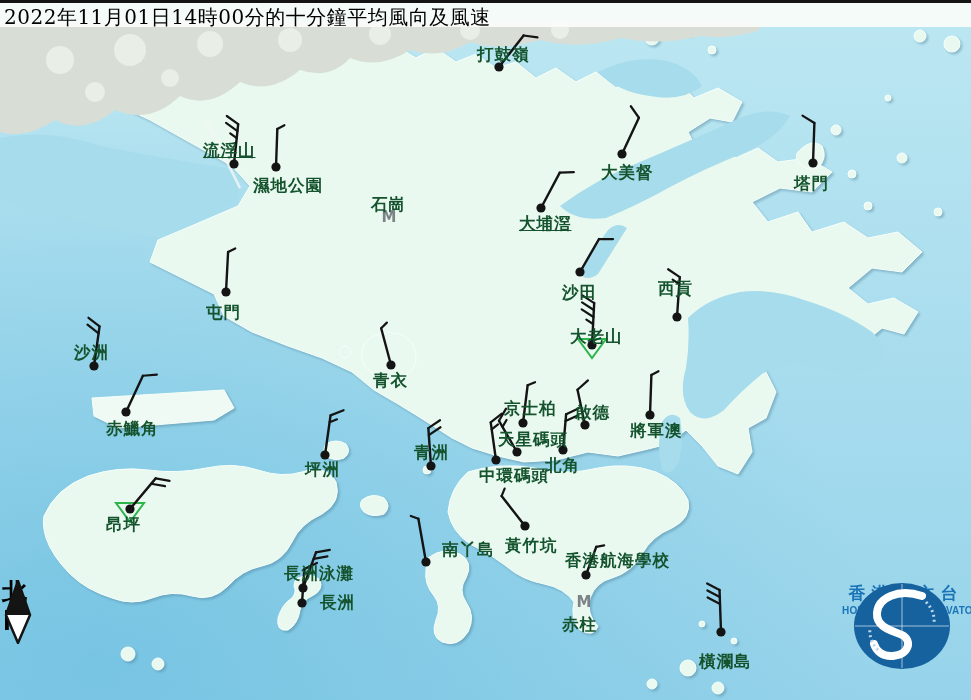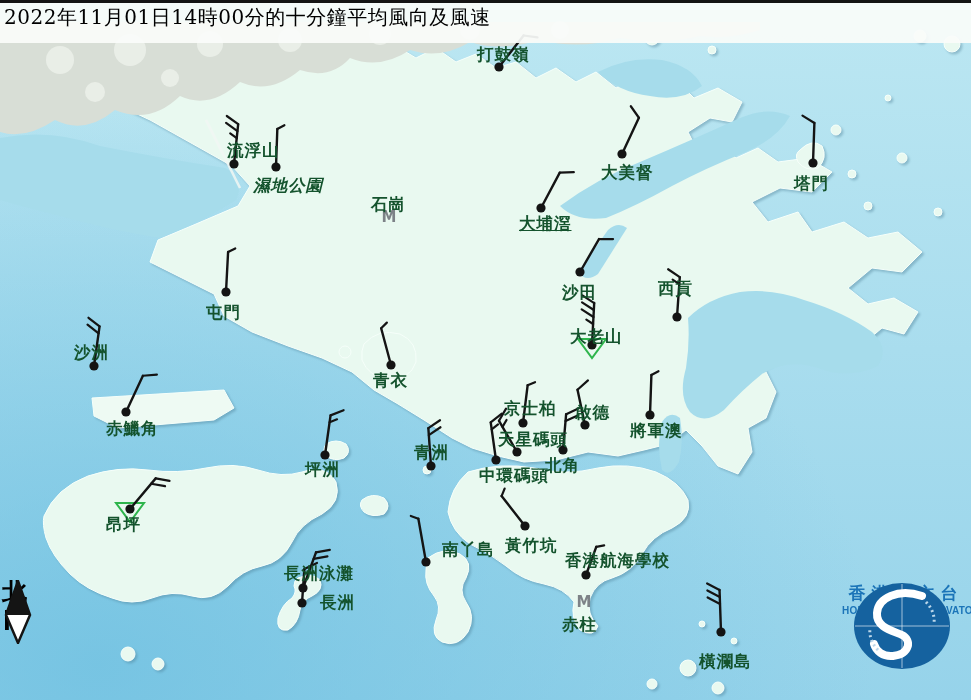--- a/index.html
+++ b/index.html
@@ -2,21 +2,21 @@
 <html><head>
 <meta charset="utf-8">
 <style>
   html,body{margin:0;padding:0;background:#666;}
   .stage{position:relative;width:971px;height:700px;overflow:hidden;
          font-family:"DejaVu Sans",sans-serif;background:#a6dceb;}
   .stage svg{position:absolute;left:0;top:0;}
   #label-layer{position:absolute;left:0;top:0;width:100%;height:100%;pointer-events:none;}
   .st-label{position:absolute;color:#14532d;font:600 16.5px "DejaVu Serif","DejaVu Sans",serif;
             white-space:nowrap;letter-spacing:1px;}
-  .title-bar{position:absolute;left:0;top:0;width:100%;height:43px;
+  .title-bar{position:absolute;left:0;top:0;width:100%;height:27px;
              background:rgba(250,252,250,.93);border-top:3px solid #141414;
              box-sizing:border-box;}
   .title-bar span{position:absolute;left:4px;top:1px;color:#000;
                   font:500 20px "DejaVu Serif","DejaVu Sans",serif;letter-spacing:.5px;white-space:nowrap;}
   .compass{position:absolute;left:2px;top:580px;width:44px;color:#000;}
   .compass .hanzi{font:700 25px "DejaVu Serif","DejaVu Sans",serif;line-height:26px;}
   .compass .letter{font:900 30px "Liberation Sans","DejaVu Sans",sans-serif;line-height:28px;margin-left:1px;}
   .logo{position:absolute;left:842px;top:580px;width:128px;text-align:center;}
   .logo .cn{margin-top:2px;color:#1b74b8;font:700 17px "DejaVu Serif","DejaVu Sans",serif;letter-spacing:6px;white-space:nowrap;}
   .logo .en{color:#1b74b8;font:700 10px "Liberation Sans","DejaVu Sans",sans-serif;letter-spacing:.2px;white-space:nowrap;}
@@ -271,22 +271,22 @@
         <line x1="721" y1="632" x2="719.534221138495" y2="590.025585265198" stroke="#141414" stroke-width="2.4" stroke-linecap="round"></line>
         <line x1="719.534221138495" y1="590.025585265198" x2="707.1173443884849" y2="583.4549253459007" stroke="#141414" stroke-width="2.2" stroke-linecap="round"></line>
         <line x1="719.7785176154125" y1="597.0213210543317" x2="707.3616408654024" y2="590.4506611350345" stroke="#141414" stroke-width="2.2" stroke-linecap="round"></line>
         <line x1="720.02281409233" y1="604.0170568434653" x2="707.6059373423199" y2="597.4463969241681" stroke="#141414" stroke-width="2.2" stroke-linecap="round"></line>
         <circle cx="721" cy="632" r="4.6" fill="#141414"></circle>
       </g>
     </svg>
 
   <div id="label-layer">
       <div class="st-label" style="left: 477px; top: 44px;">打鼓嶺</div>
-      <div class="st-label" style="left: 227px; top: 140px;">流浮山</div>
-      <div class="st-label" style="left: 253px; top: 175px; font-style: italic;">濕地公園</div>
+      <div class="st-label" style="left: 203px; top: 140px; text-decoration: underline;">流浮山</div>
+      <div class="st-label" style="left: 253px; top: 175px;">濕地公園</div>
       <div class="st-label" style="left: 371px; top: 194px;">石崗</div>
       <div class="st-label" style="left: 601px; top: 162px;">大美督</div>
       <div class="st-label" style="left: 794px; top: 173px;">塔門</div>
       <div class="st-label" style="left: 519px; top: 213px; text-decoration: underline;">大埔滘</div>
       <div class="st-label" style="left: 562px; top: 282px;">沙田</div>
       <div class="st-label" style="left: 658px; top: 278px;">西貢</div>
       <div class="st-label" style="left: 206px; top: 302px;">屯門</div>
       <div class="st-label" style="left: 74px; top: 342px;">沙洲</div>
       <div class="st-label" style="left: 106px; top: 418px;">赤鱲角</div>
       <div class="st-label" style="left: 373px; top: 370px;">青衣</div>

